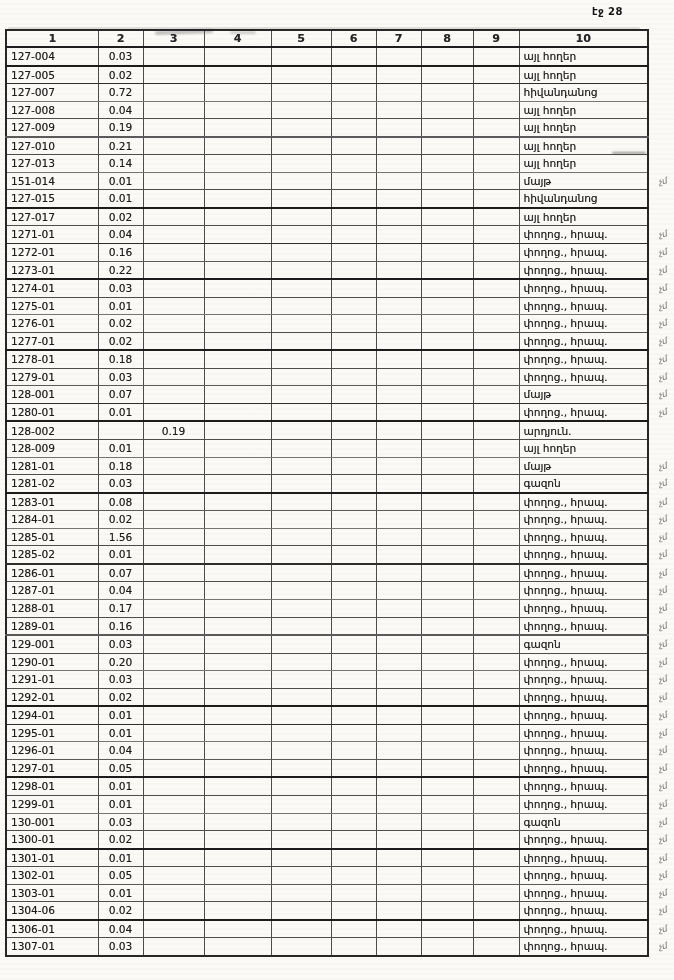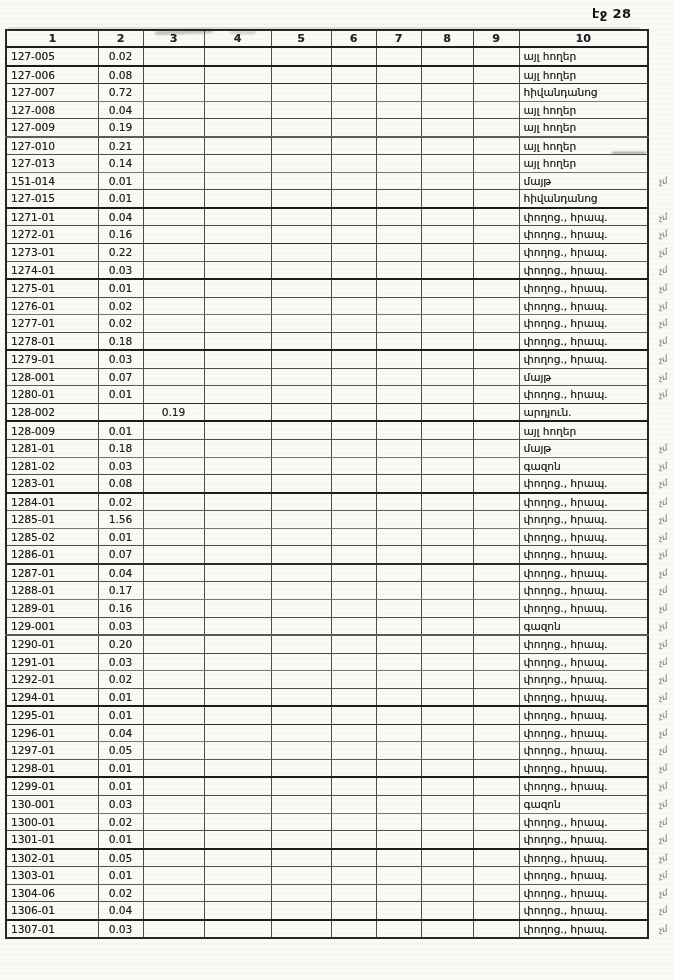--- a/index.html
+++ b/index.html
@@ -5,21 +5,21 @@
   html,body { margin:0; padding:0; }
   body {
     width:674px; height:980px; position:relative; overflow:hidden;
     background:#fbfaf7;
     background-image: repeating-linear-gradient(0deg, rgba(0,0,0,0.015) 0 2px, transparent 2px 5px);
     font-family:"DejaVu Sans", sans-serif;
     color:#1b1b1b;
   }
   .page-number {
     position:absolute; top:6px; left:592px;
-    font-size:13px; font-weight:bold; letter-spacing:0.4px; color:#141414;
+    font-size:10px; font-weight:bold; letter-spacing:0.4px; color:#141414;
   }
   table.scan {
     position:absolute; left:5px; top:29px; width:643px;
     border-collapse:collapse; table-layout:fixed;
     border:2px solid #262626;
   }
   td {
     border:1px solid #4d4d4d;
     font-size:10.5px; line-height:1;
     white-space:nowrap; overflow:visible;
@@ -87,50 +87,50 @@
       <td>5</td>
       <td>6</td>
       <td>7</td>
       <td>8</td>
       <td>9</td>
       <td>10</td>
     </tr>
   </thead>
   <tbody>
       <tr>
+    <td class="c1">127-004</td>
+    <td class="c2">0.03</td>
+    <td class="c3"></td>
+    <td class="c4"></td>
+    <td class="c5"></td>
+    <td class="c6"></td>
+    <td class="c7"></td>
+    <td class="c8"></td>
+    <td class="c9"></td>
+    <td class="c10">
+      <span class="use-text">այլ հողեր</span>
+      
+    </td>
+  </tr>
+      <tr>
     <td class="c1">127-005</td>
     <td class="c2">0.02</td>
     <td class="c3"></td>
     <td class="c4"></td>
     <td class="c5"></td>
     <td class="c6"></td>
     <td class="c7"></td>
     <td class="c8"></td>
     <td class="c9"></td>
     <td class="c10">
       <span class="use-text">այլ հողեր</span>
       
     </td>
   </tr>
       <tr>
-    <td class="c1">127-006</td>
-    <td class="c2">0.08</td>
-    <td class="c3"></td>
-    <td class="c4"></td>
-    <td class="c5"></td>
-    <td class="c6"></td>
-    <td class="c7"></td>
-    <td class="c8"></td>
-    <td class="c9"></td>
-    <td class="c10">
-      <span class="use-text">այլ հողեր</span>
-      
-    </td>
-  </tr>
-      <tr>
     <td class="c1">127-007</td>
     <td class="c2">0.72</td>
     <td class="c3"></td>
     <td class="c4"></td>
     <td class="c5"></td>
     <td class="c6"></td>
     <td class="c7"></td>
     <td class="c8"></td>
     <td class="c9"></td>
     <td class="c10">
@@ -218,20 +218,35 @@
     <td class="c2">0.01</td>
     <td class="c3"></td>
     <td class="c4"></td>
     <td class="c5"></td>
     <td class="c6"></td>
     <td class="c7"></td>
     <td class="c8"></td>
     <td class="c9"></td>
     <td class="c10">
       <span class="use-text">հիվանդանոց</span>
+      
+    </td>
+  </tr>
+      <tr>
+    <td class="c1">127-017</td>
+    <td class="c2">0.02</td>
+    <td class="c3"></td>
+    <td class="c4"></td>
+    <td class="c5"></td>
+    <td class="c6"></td>
+    <td class="c7"></td>
+    <td class="c8"></td>
+    <td class="c9"></td>
+    <td class="c10">
+      <span class="use-text">այլ հողեր</span>
       
     </td>
   </tr>
       <tr>
     <td class="c1">1271-01</td>
     <td class="c2">0.04</td>
     <td class="c3"></td>
     <td class="c4"></td>
     <td class="c5"></td>
     <td class="c6"></td>

